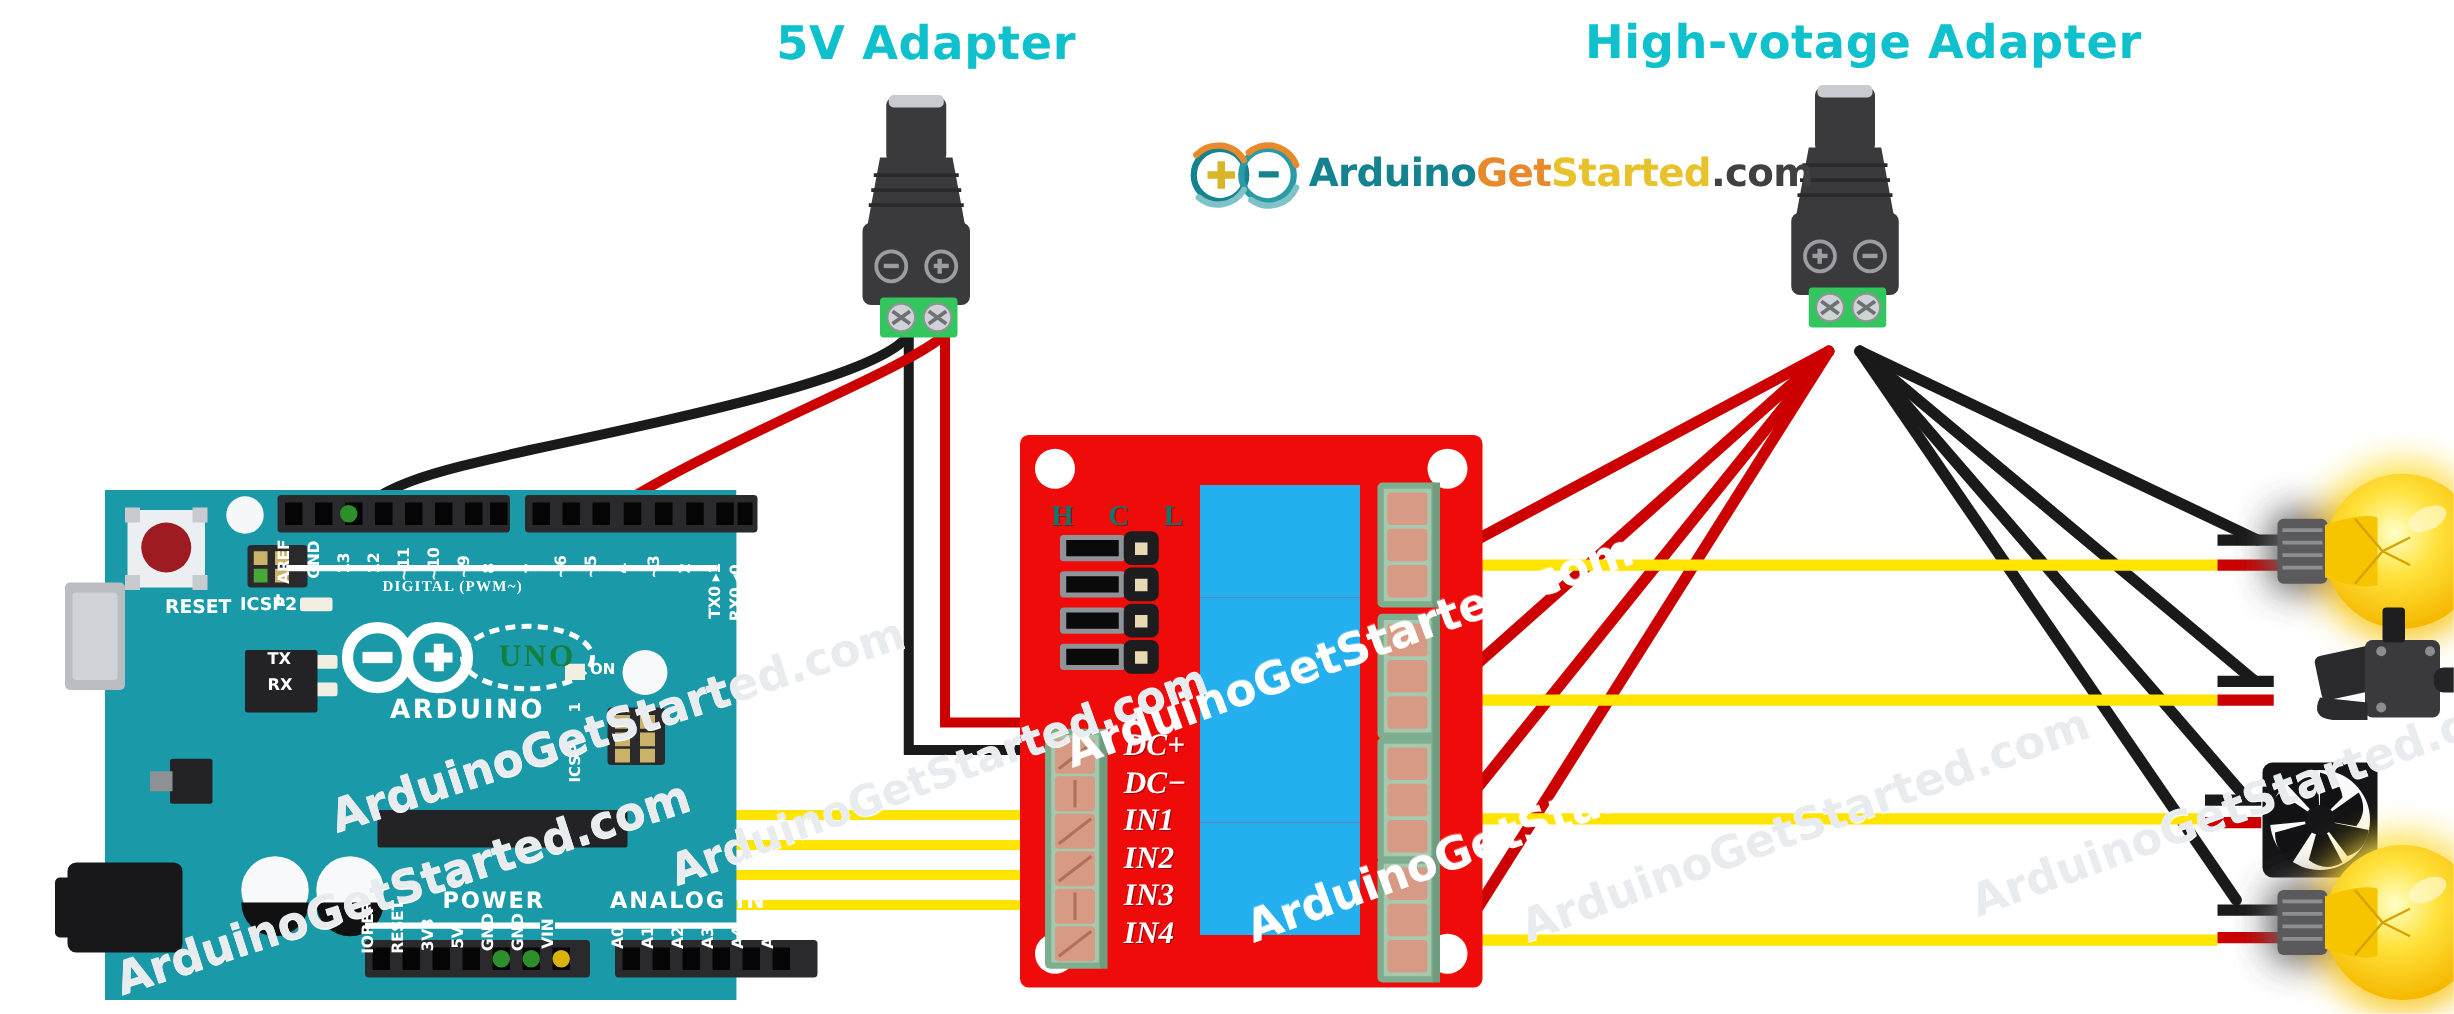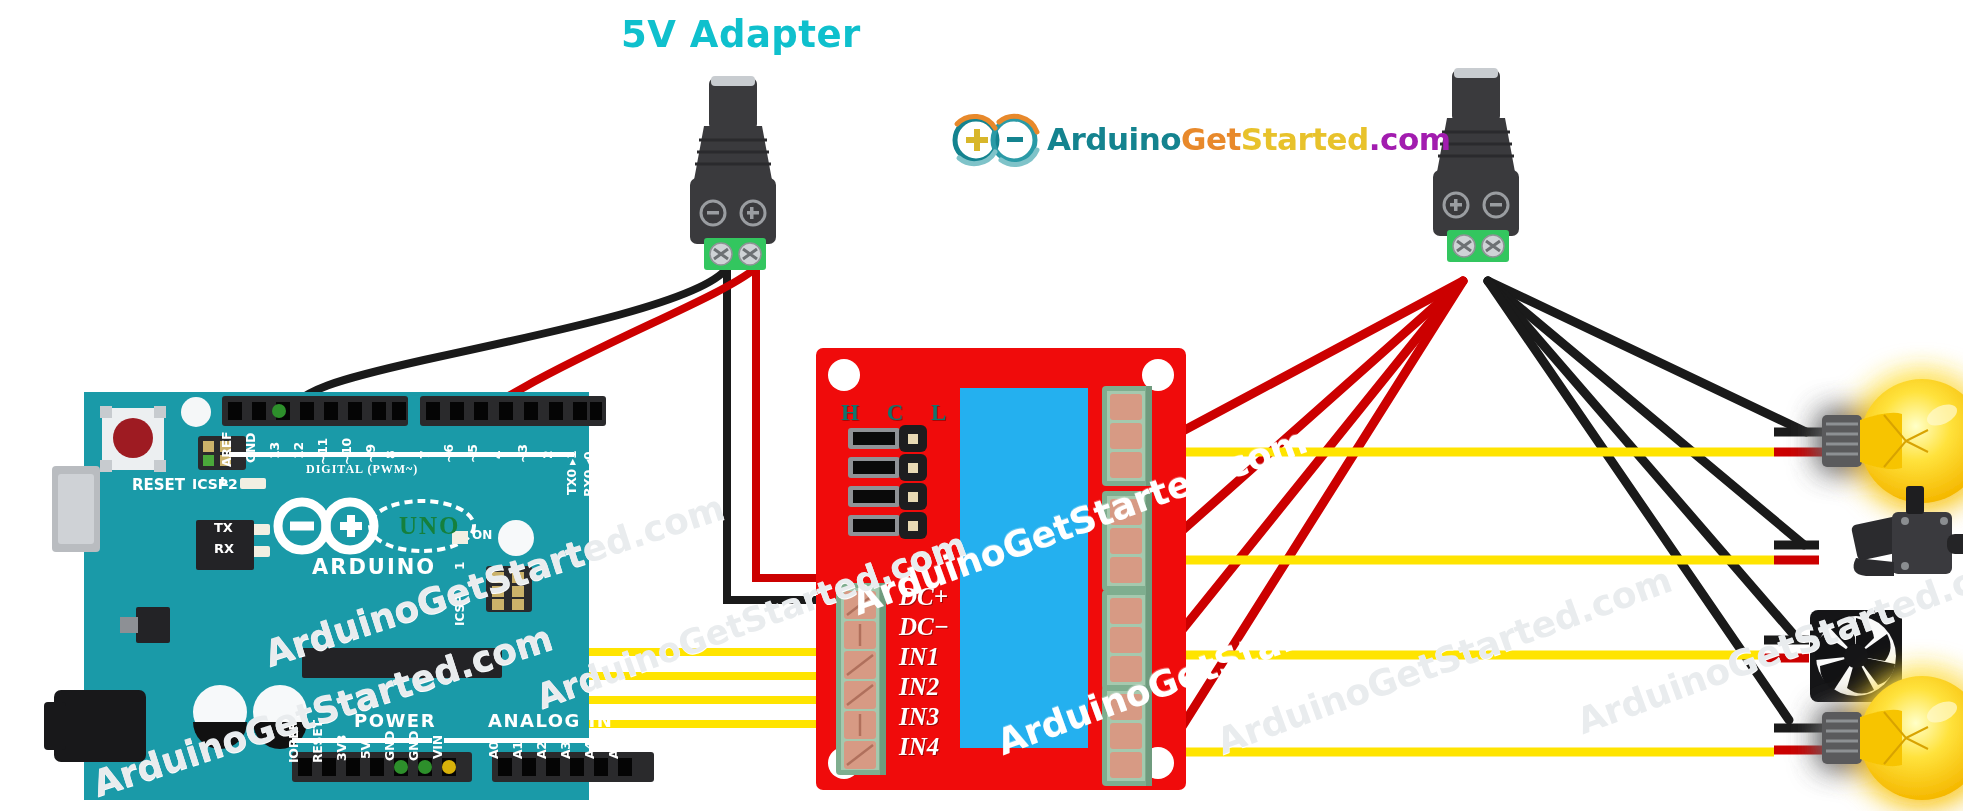--- a/index.html
+++ b/index.html
@@ -9,21 +9,21 @@
   svg.layer{position:absolute;left:0;top:0;width:1963px;height:811px;}
 
   .title{position:absolute;color:#0fc0cd;font-weight:bold;white-space:nowrap;
          font-family:"DejaVu Sans",sans-serif;}
   #title-5v{left:577px;top:13px;font-size:37px;letter-spacing:.5px;}
   #title-hv{left:1224px;top:12px;font-size:37px;letter-spacing:.5px;}
 
   .logo-wrap{position:absolute;left:905px;top:110px;display:flex;align-items:center;}
   .logo-text{font-size:31px;font-weight:bold;letter-spacing:-.5px;
              font-family:"DejaVu Sans",sans-serif;margin-left:2px;}
-  .lg-ard{color:#14838f;} .lg-get{color:#e8892b;} .lg-sta{color:#e8c22b;} .lg-com{color:#a21caf;}
+  .lg-ard{color:#14838f;} .lg-get{color:#e8892b;} .lg-sta{color:#e8c22b;} .lg-com{color:#404040;}
 
   .wm{position:absolute;color:#e9ecee;font-weight:bold;white-space:nowrap;
       font-family:"DejaVu Sans",sans-serif;pointer-events:none;
       text-shadow:0 1px 0 #fff;}
   .wm.onred{color:rgba(255,255,255,.30);}
 
   .relay-label{position:absolute;color:#fff;font-weight:bold;
                font-family:"Liberation Serif",serif;font-size:25px;white-space:nowrap;
                text-shadow:1px 1px 0 rgba(0,0,0,.35);font-style:italic;}
   .hcl{position:absolute;color:#0f766e;font-weight:bold;font-size:23px;letter-spacing:11px;
@@ -438,20 +438,21 @@
         <g stroke="#d8a300" stroke-width="2" fill="none">
           <path d="M1840,712 L1862,738 L1840,764"></path>
             <path d="M1862,738 L1884,727 M1862,738 L1884,749"></path>
         </g>
         <ellipse cx="1898" cy="712" rx="16" ry="9" fill="#fff9d0" opacity=".7" transform="rotate(-25 1898 712)"></ellipse>
       </g>
     </g>
   </svg>
 
   <div class="title" id="title-5v">5V Adapter</div>
+  <div class="title" id="title-hv">High-votage Adapter</div>
 
   <div class="logo-wrap">
     <svg width="96" height="58" viewBox="0 0 96 58">
       <g fill="none" stroke-width="5" stroke-linecap="round">
         <circle cx="27" cy="30" r="21" stroke="#14838f"></circle>
         <circle cx="65" cy="30" r="21" stroke="#2a9aa6"></circle>
         <path d="M8,14 A24,24 0 0 1 46,18" stroke="#e8892b"></path>
         <path d="M50,12 A24,24 0 0 1 88,22" stroke="#e8892b"></path>
         <path d="M46,42 A24,24 0 0 1 10,48" stroke="#7fc3c9"></path>
         <path d="M88,40 A24,24 0 0 1 52,50" stroke="#7fc3c9"></path>

